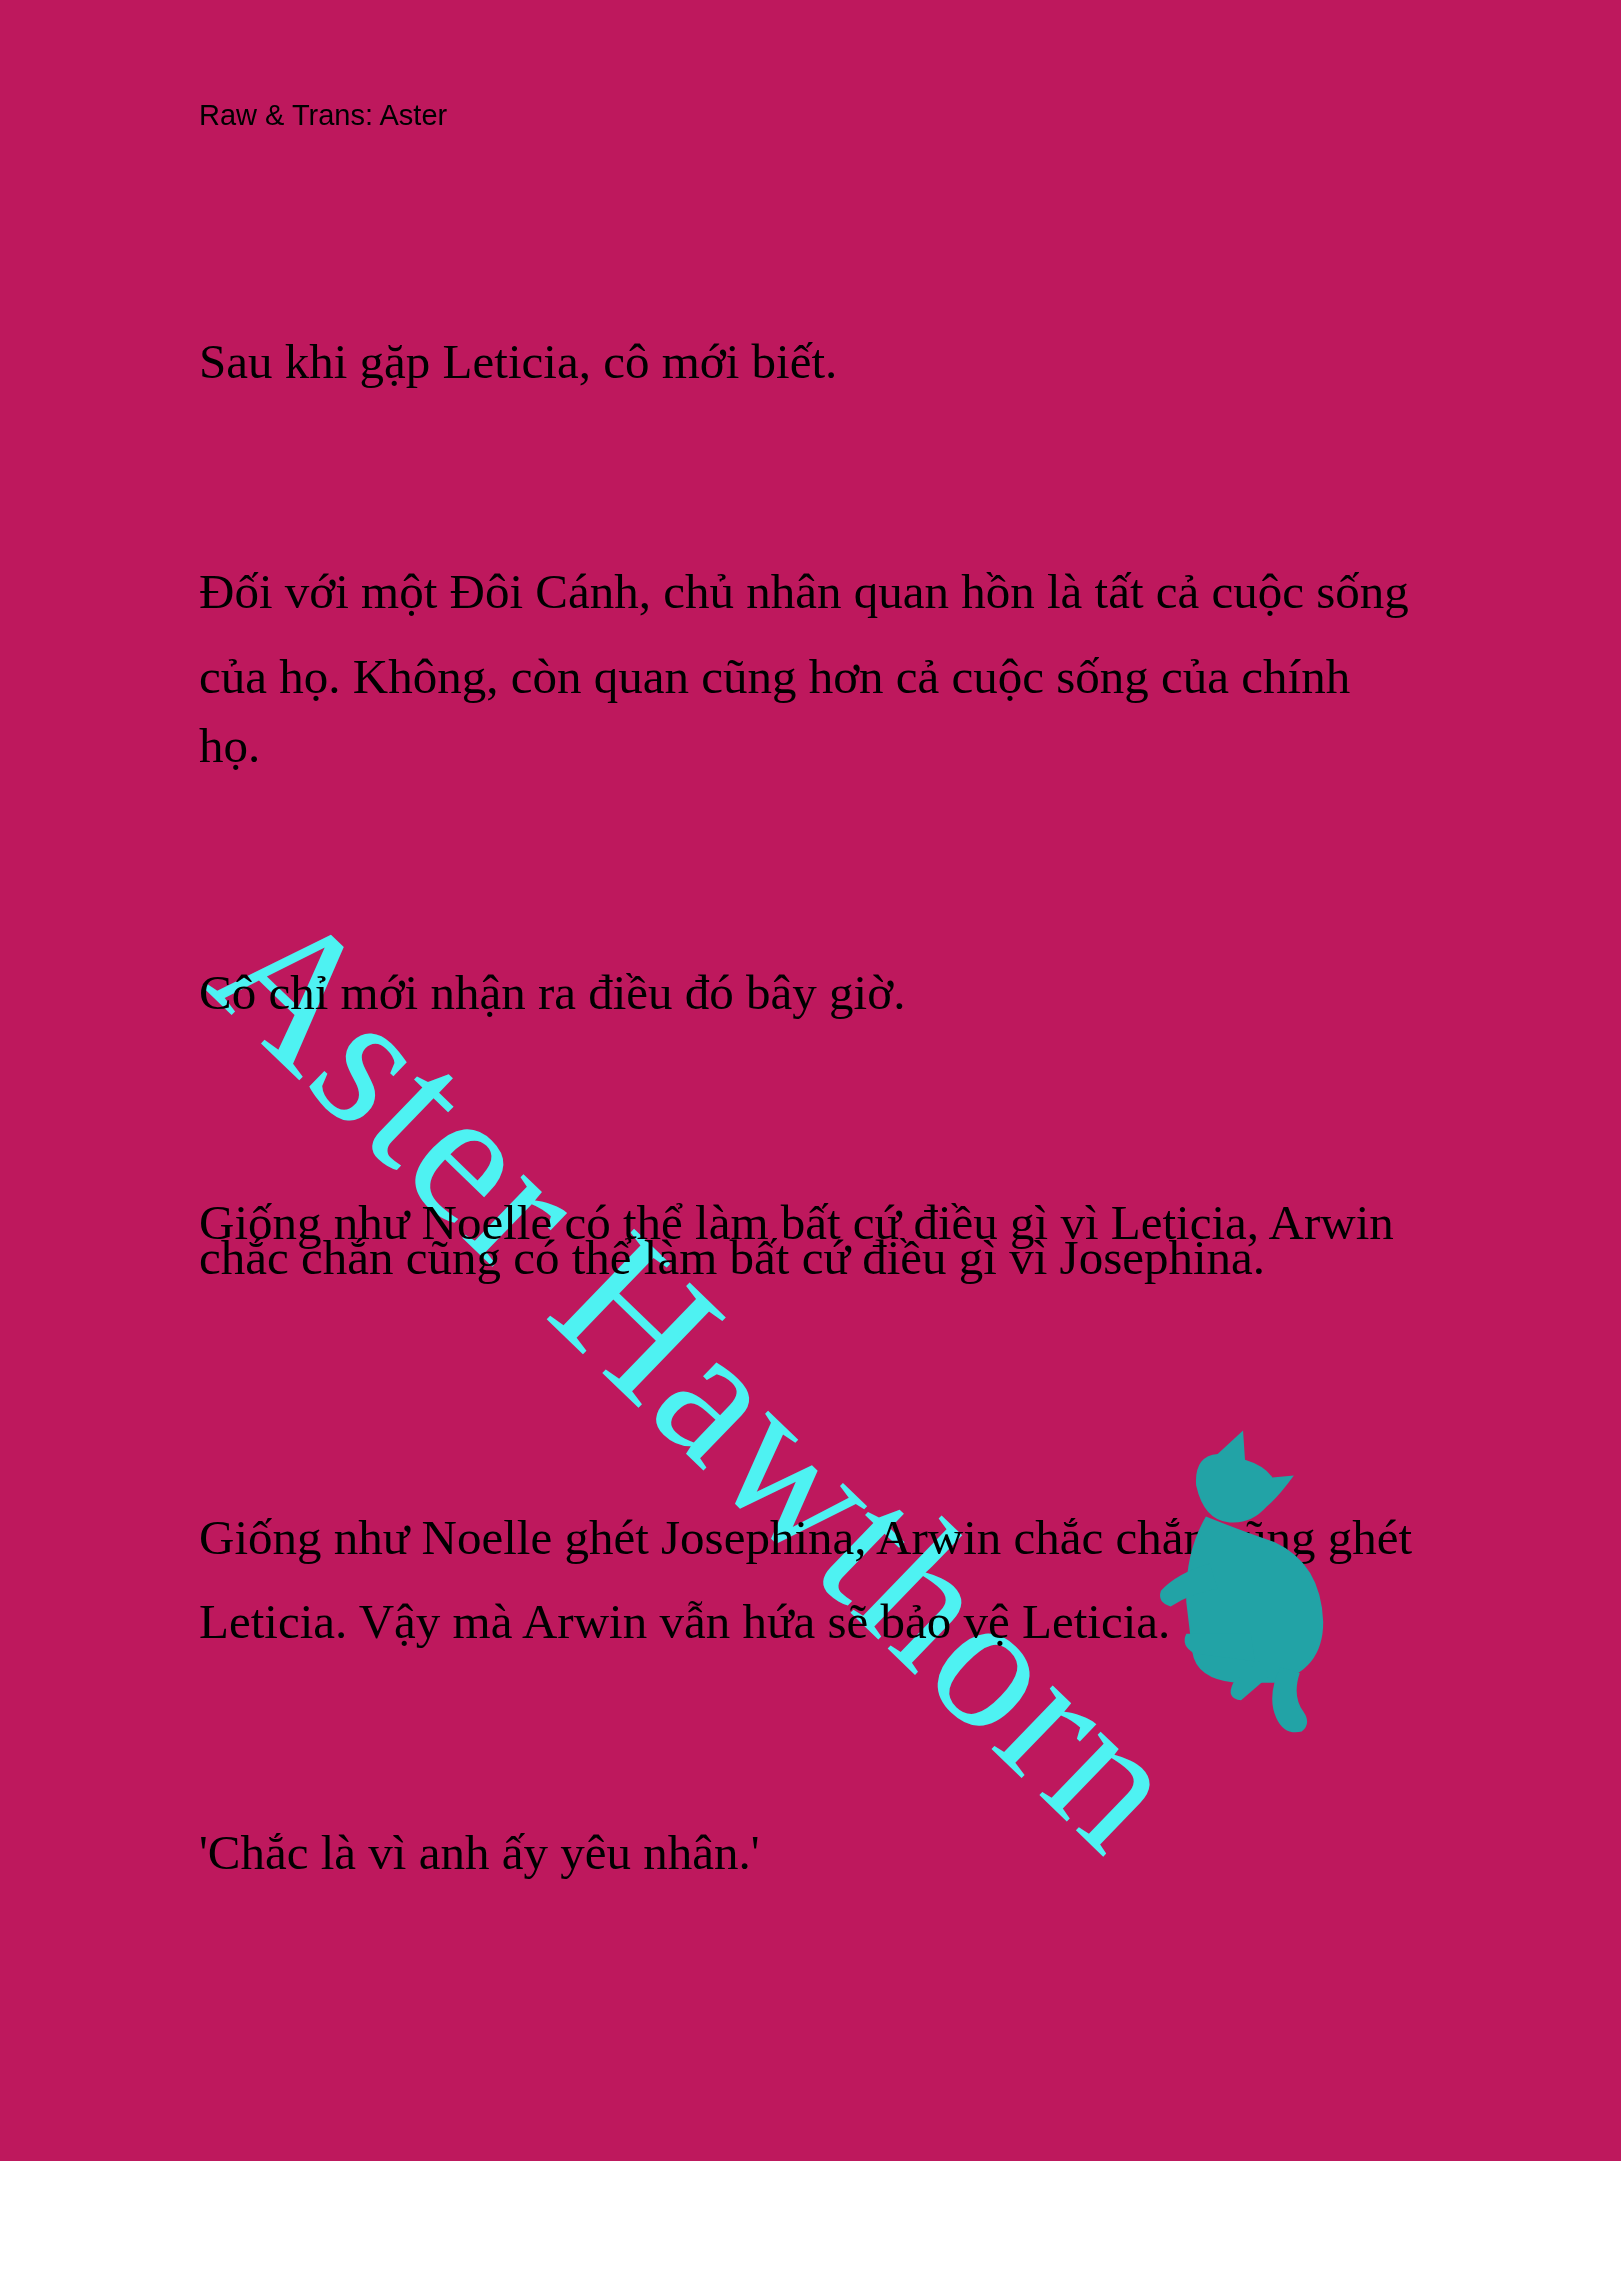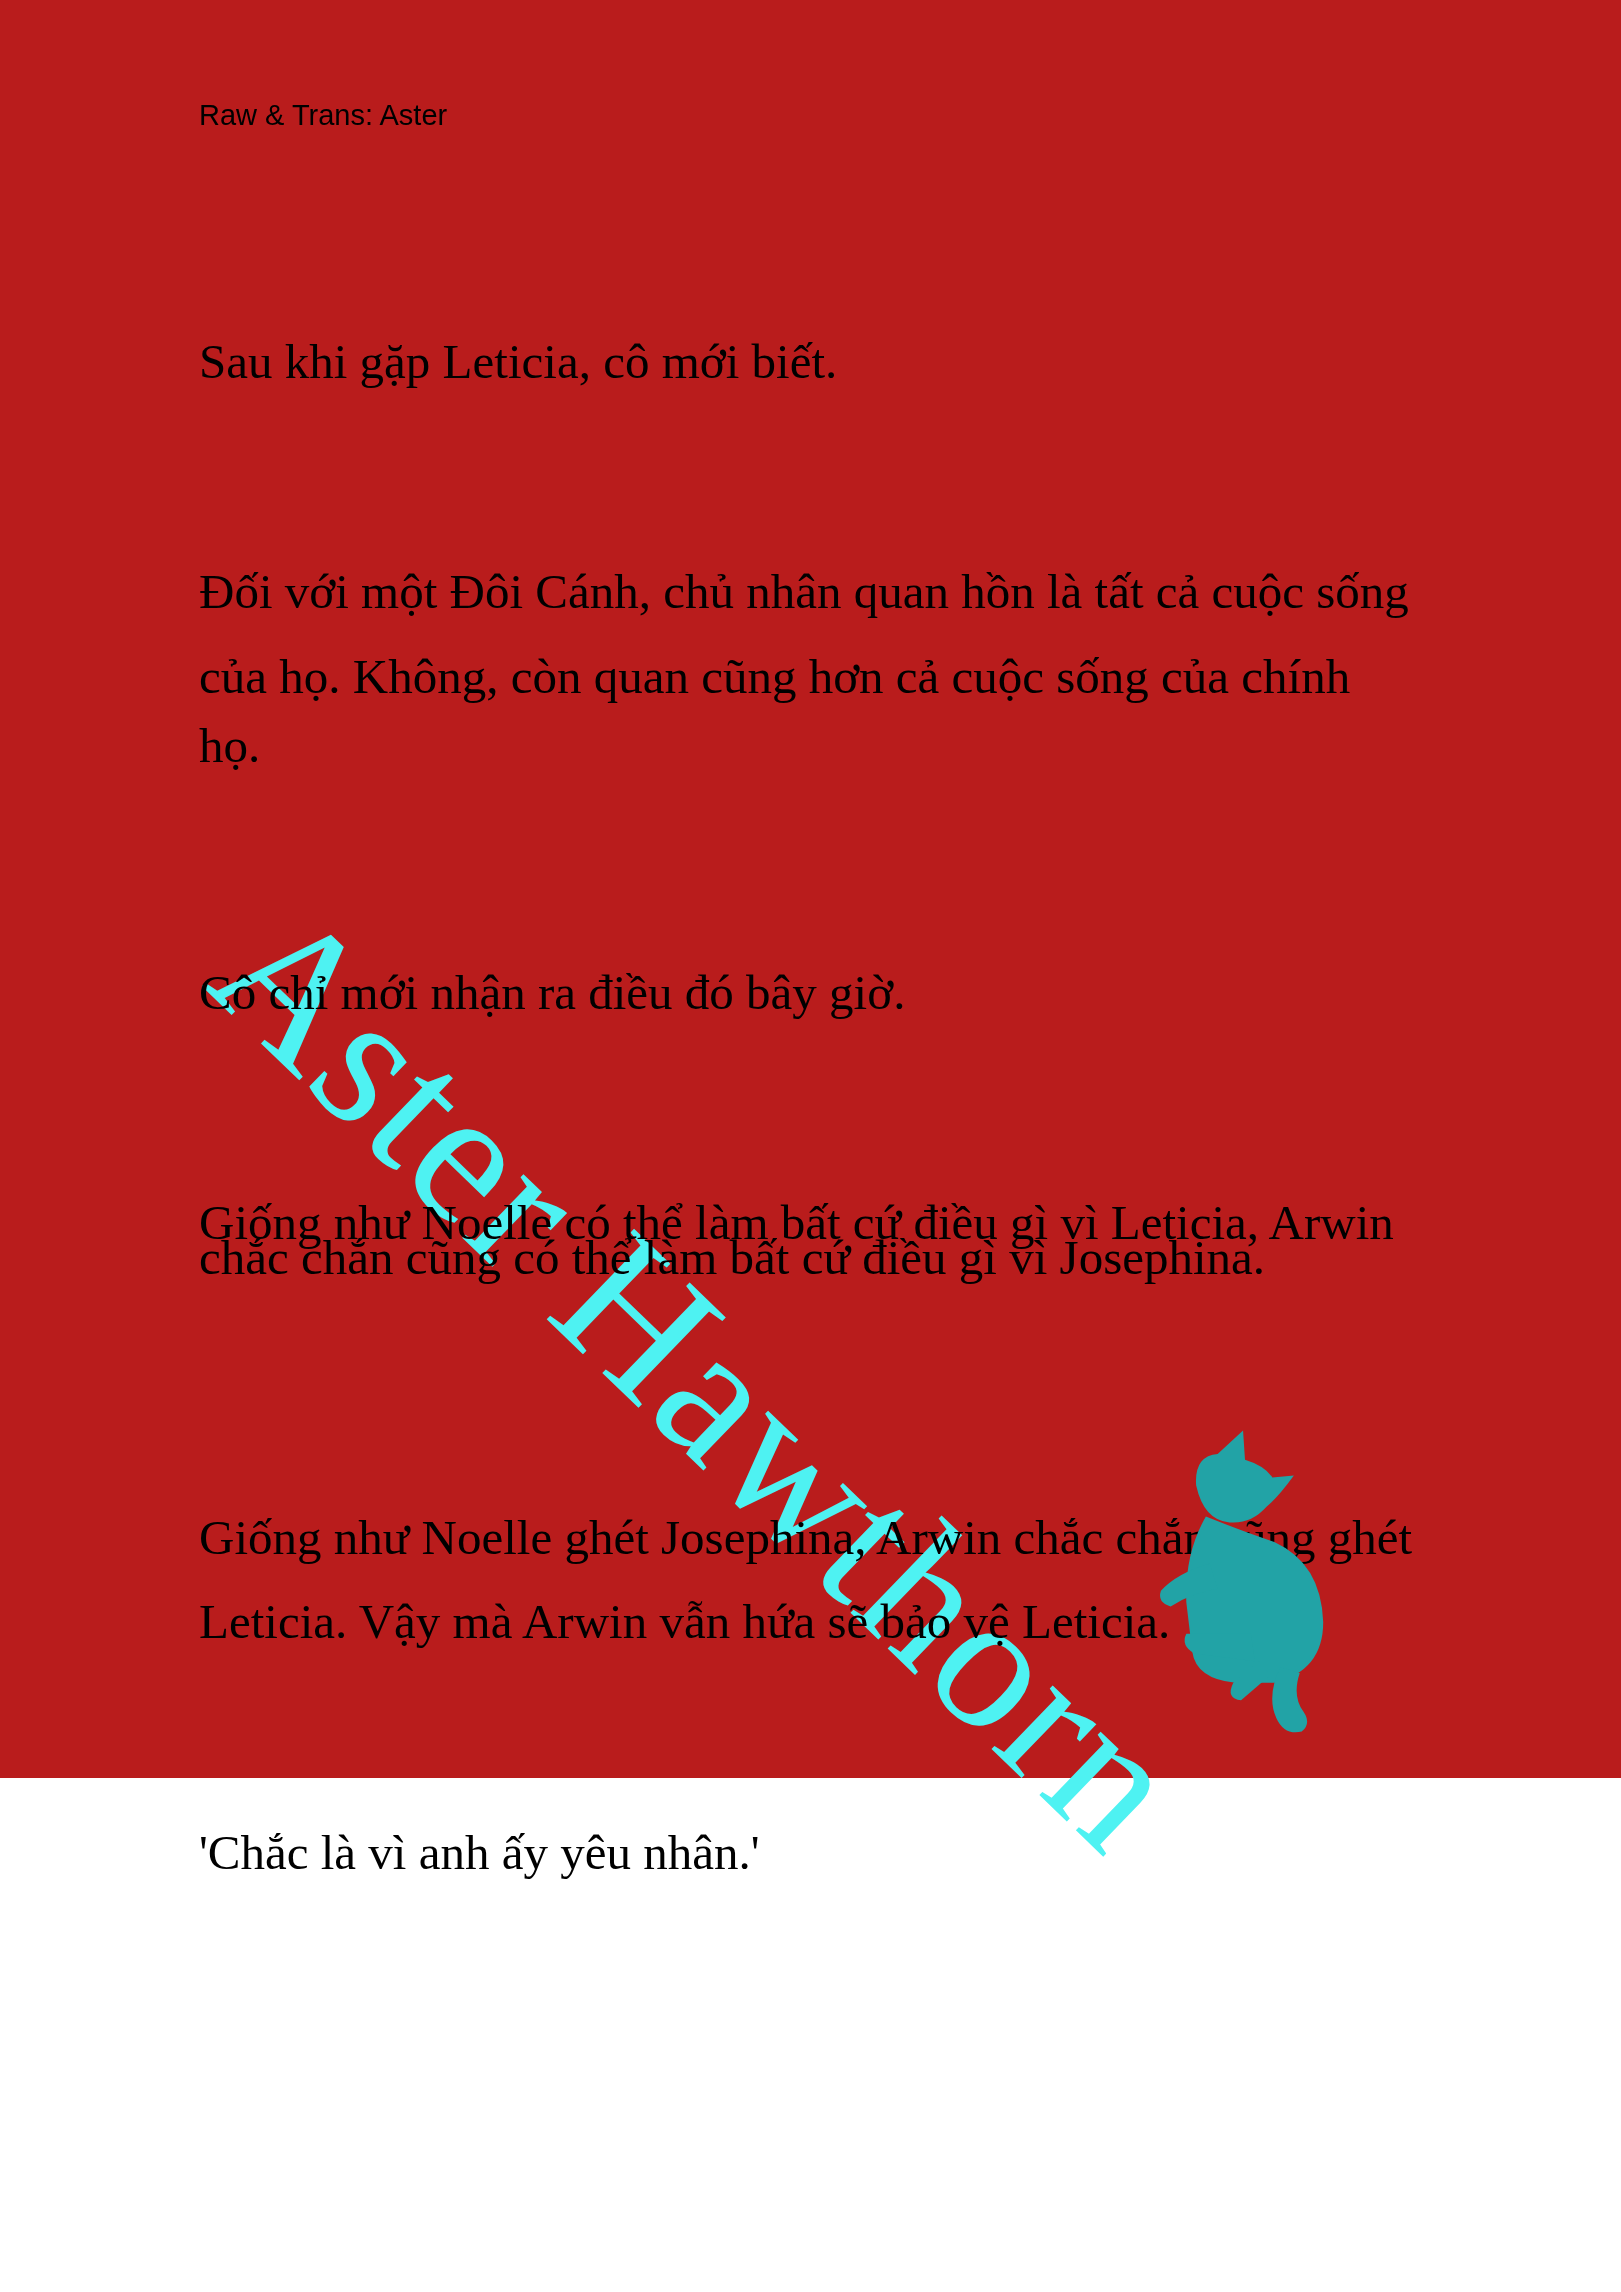--- a/index.html
+++ b/index.html
@@ -10,22 +10,22 @@
   body {
     width: 1621px;
     height: 2293px;
     position: relative;
     overflow: hidden;
   }
   .page {
     position: absolute;
     left: 0; top: 0;
     width: 1621px;
-    height: 1778px;
-    background: #b91c1c;
+    height: 2161px;
+    background: #be185d;
   }
   .header {
     position: absolute;
     left: 199px;
     top: 98px;
     font-family: "Liberation Sans", sans-serif;
     font-size: 29px;
     color: #000000;
     line-height: 35px;
     white-space: nowrap;

